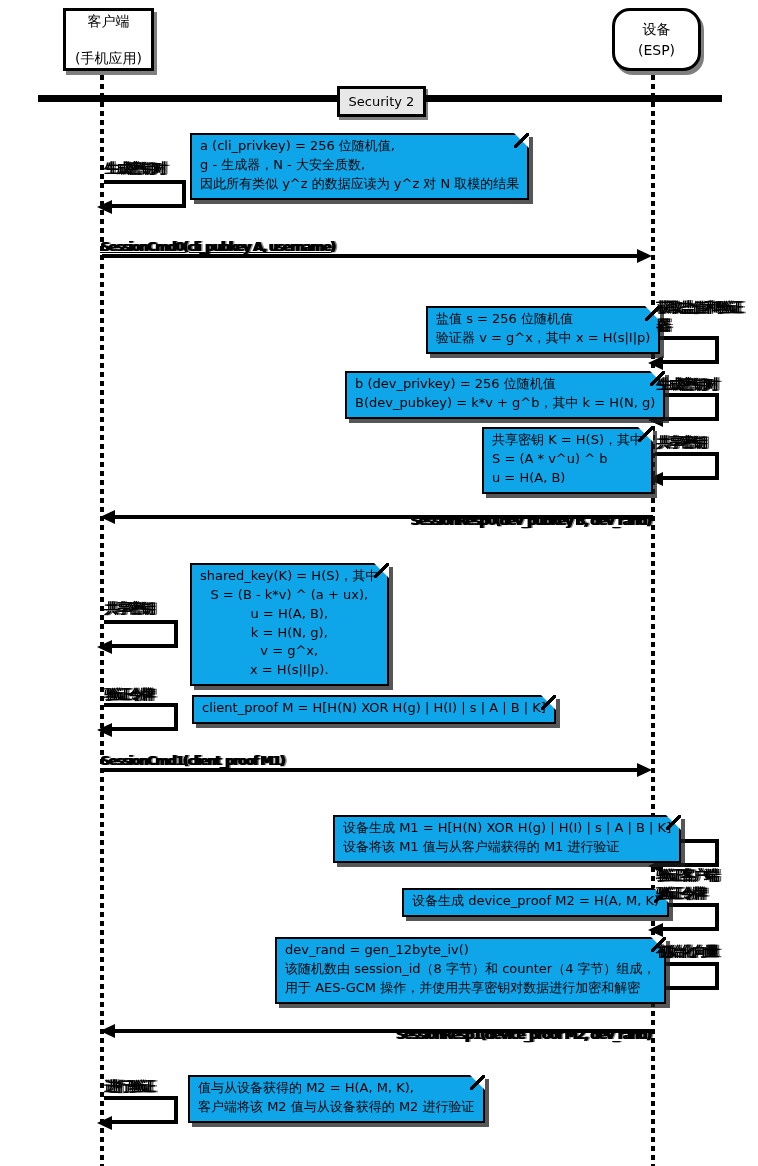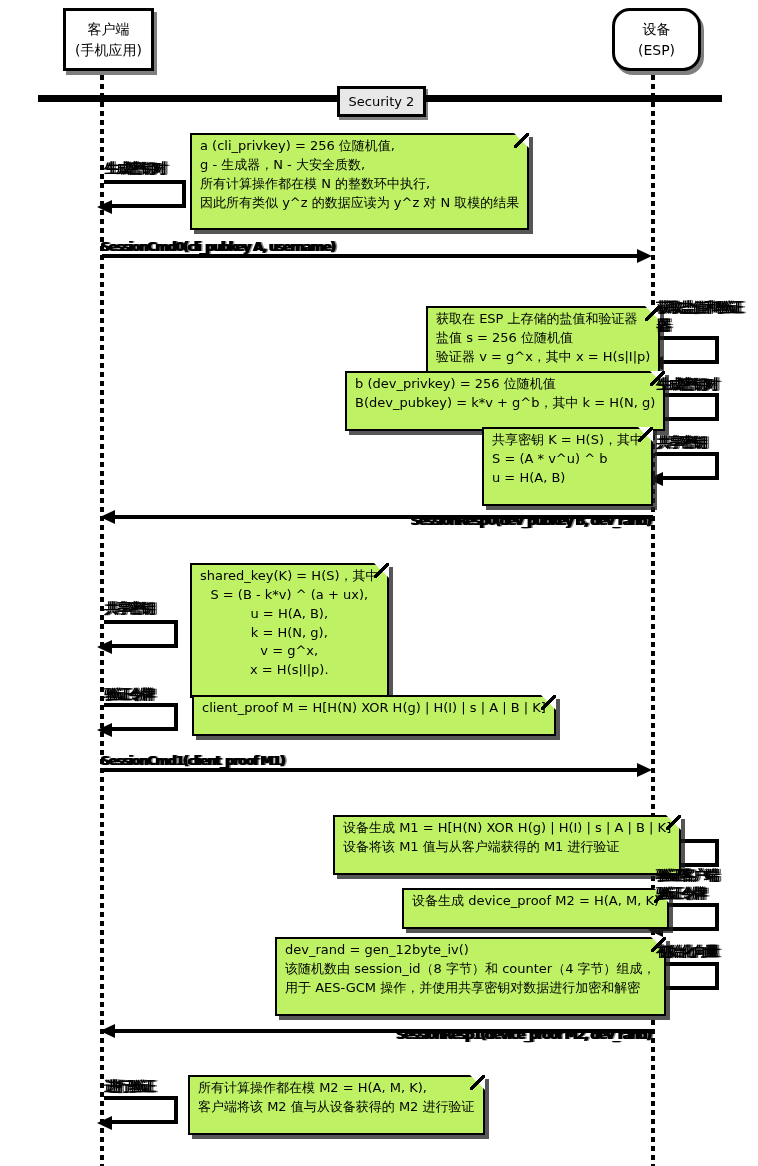--- a/index.html
+++ b/index.html
@@ -18,23 +18,23 @@
     display:flex;flex-direction:column;align-items:center;justify-content:center;
     font-size:14px;line-height:1.45;text-align:center;z-index:3;
   }
   .divider-bar{position:absolute;left:38px;top:95px;width:684px;height:7px;background:#000;z-index:1;}
   .divider-box{
     position:absolute;left:337px;top:86px;width:83px;height:25px;background:#E8E8E8;
     border:3px solid #000;box-shadow:2px 3px 0 rgba(0,0,0,0.5);
     display:flex;align-items:center;justify-content:center;font-size:13px;z-index:2;
   }
   .note{
-    position:absolute;background:#bef264;border:2px solid #000;
+    position:absolute;background:#0ea5e9;border:2px solid #000;
     box-shadow:4px 4px 0 rgba(30,30,30,0.75);
-    padding:2px 8px 16px 8px;font-size:13px;line-height:1.45;z-index:2;
+    padding:2px 8px 4px 8px;font-size:13px;line-height:1.45;z-index:2;
   }
   .note > div{white-space:nowrap;}
   .note::before{
     content:"";position:absolute;top:-2px;right:-2px;width:0;height:0;
     border-top:15px solid #fff;border-left:15px solid transparent;
   }
   .note::after{
     content:"";position:absolute;top:-2px;right:-2px;width:15px;height:15px;
     background:linear-gradient(to bottom right,transparent calc(50% - 1.5px),#000 calc(50% - 1.5px),#000 calc(50% + 1.5px),transparent calc(50% + 1.5px));
   }
@@ -63,51 +63,49 @@
     text-shadow:1.5px 0 0 #000,3px 0 0 rgba(0,0,0,0.45);z-index:2;
   }
   .alignr{text-align:right;margin-top:16px;}
 </style>
 </head>
 <body>
 
 <div class="lifeline" style="left:100px;"></div>
 <div class="lifeline" style="left:651px;"></div>
 
-<div class="actor" style="left:63px;width:85px;">
+<div class="actor" style="left:63px;width:85px;justify-content:space-between;">
   <div>客户端</div>
   <div>(手机应用)</div>
 </div>
 <div class="actor" style="left:612px;width:83px;border-radius:18px;">
   <div>设备</div>
   <div>(ESP)</div>
 </div>
 
 <div class="divider-bar"></div>
 <div class="divider-box">
   <span>Security 2</span>
 </div>
 
 <div class="garbled-cn" style="left:104px;top:159px;width:90px;">生成密钥对</div>
 <div class="self-loop" style="left:104px;top:180px;width:78px;">
   <span class="loop-head"></span>
 </div>
 <div class="note" style="left:190px;top:133px;">
   <div>a (cli_privkey) = 256 位随机值,</div>
   <div>g - 生成器，N - 大安全质数,</div>
-  <div>所有计算操作都在模 N 的整数环中执行,</div>
   <div>因此所有类似 y^z 的数据应读为 y^z 对 N 取模的结果</div>
 </div>
 
-<div class="garbled-en" style="left:100px;top:239px;">SessionCmd0(cli_pubkey A, username)</div>
+<div class="garbled-en" style="left:100px;top:239px;text-decoration:underline;">SessionCmd0(cli_pubkey A, username)</div>
 <div class="msg-line" style="left:102px;top:254px;width:542px;"></div>
 <span class="head-right" style="left:637px;top:249px;"></span>
 
 <div class="note" style="left:426px;top:306px;">
-  <div>获取在 ESP 上存储的盐值和验证器</div>
   <div>盐值 s = 256 位随机值</div>
   <div>验证器 v = g^x，其中 x = H(s|I|p)</div>
 </div>
 <div class="garbled-cn" style="left:656px;top:298px;width:84px;">获取盐值和验证器</div>
 <div class="self-loop" style="left:655px;top:336px;width:60px;">
   <span class="loop-head"></span>
 </div>
 
 <div class="note" style="left:345px;top:371px;">
   <div>b (dev_privkey) = 256 位随机值</div>
@@ -186,15 +184,15 @@
 
 <div class="garbled-en alignr" style="right:108px;top:1011px;">SessionResp1(device_proof M2, dev_rand)</div>
 <div class="msg-line" style="left:112px;top:1029px;width:541px;"></div>
 <span class="head-left" style="left:100px;top:1024px;"></span>
 
 <div class="garbled-cn" style="left:104px;top:1077px;width:80px;">进行验证</div>
 <div class="self-loop" style="left:104px;top:1096px;width:70px;">
   <span class="loop-head"></span>
 </div>
 <div class="note" style="left:188px;top:1075px;">
-  <div>所有计算操作都在模 M2 = H(A, M, K),</div>
+  <div>值与从设备获得的 M2 = H(A, M, K),</div>
   <div>客户端将该 M2 值与从设备获得的 M2 进行验证</div>
 </div>
 
 </body></html>

